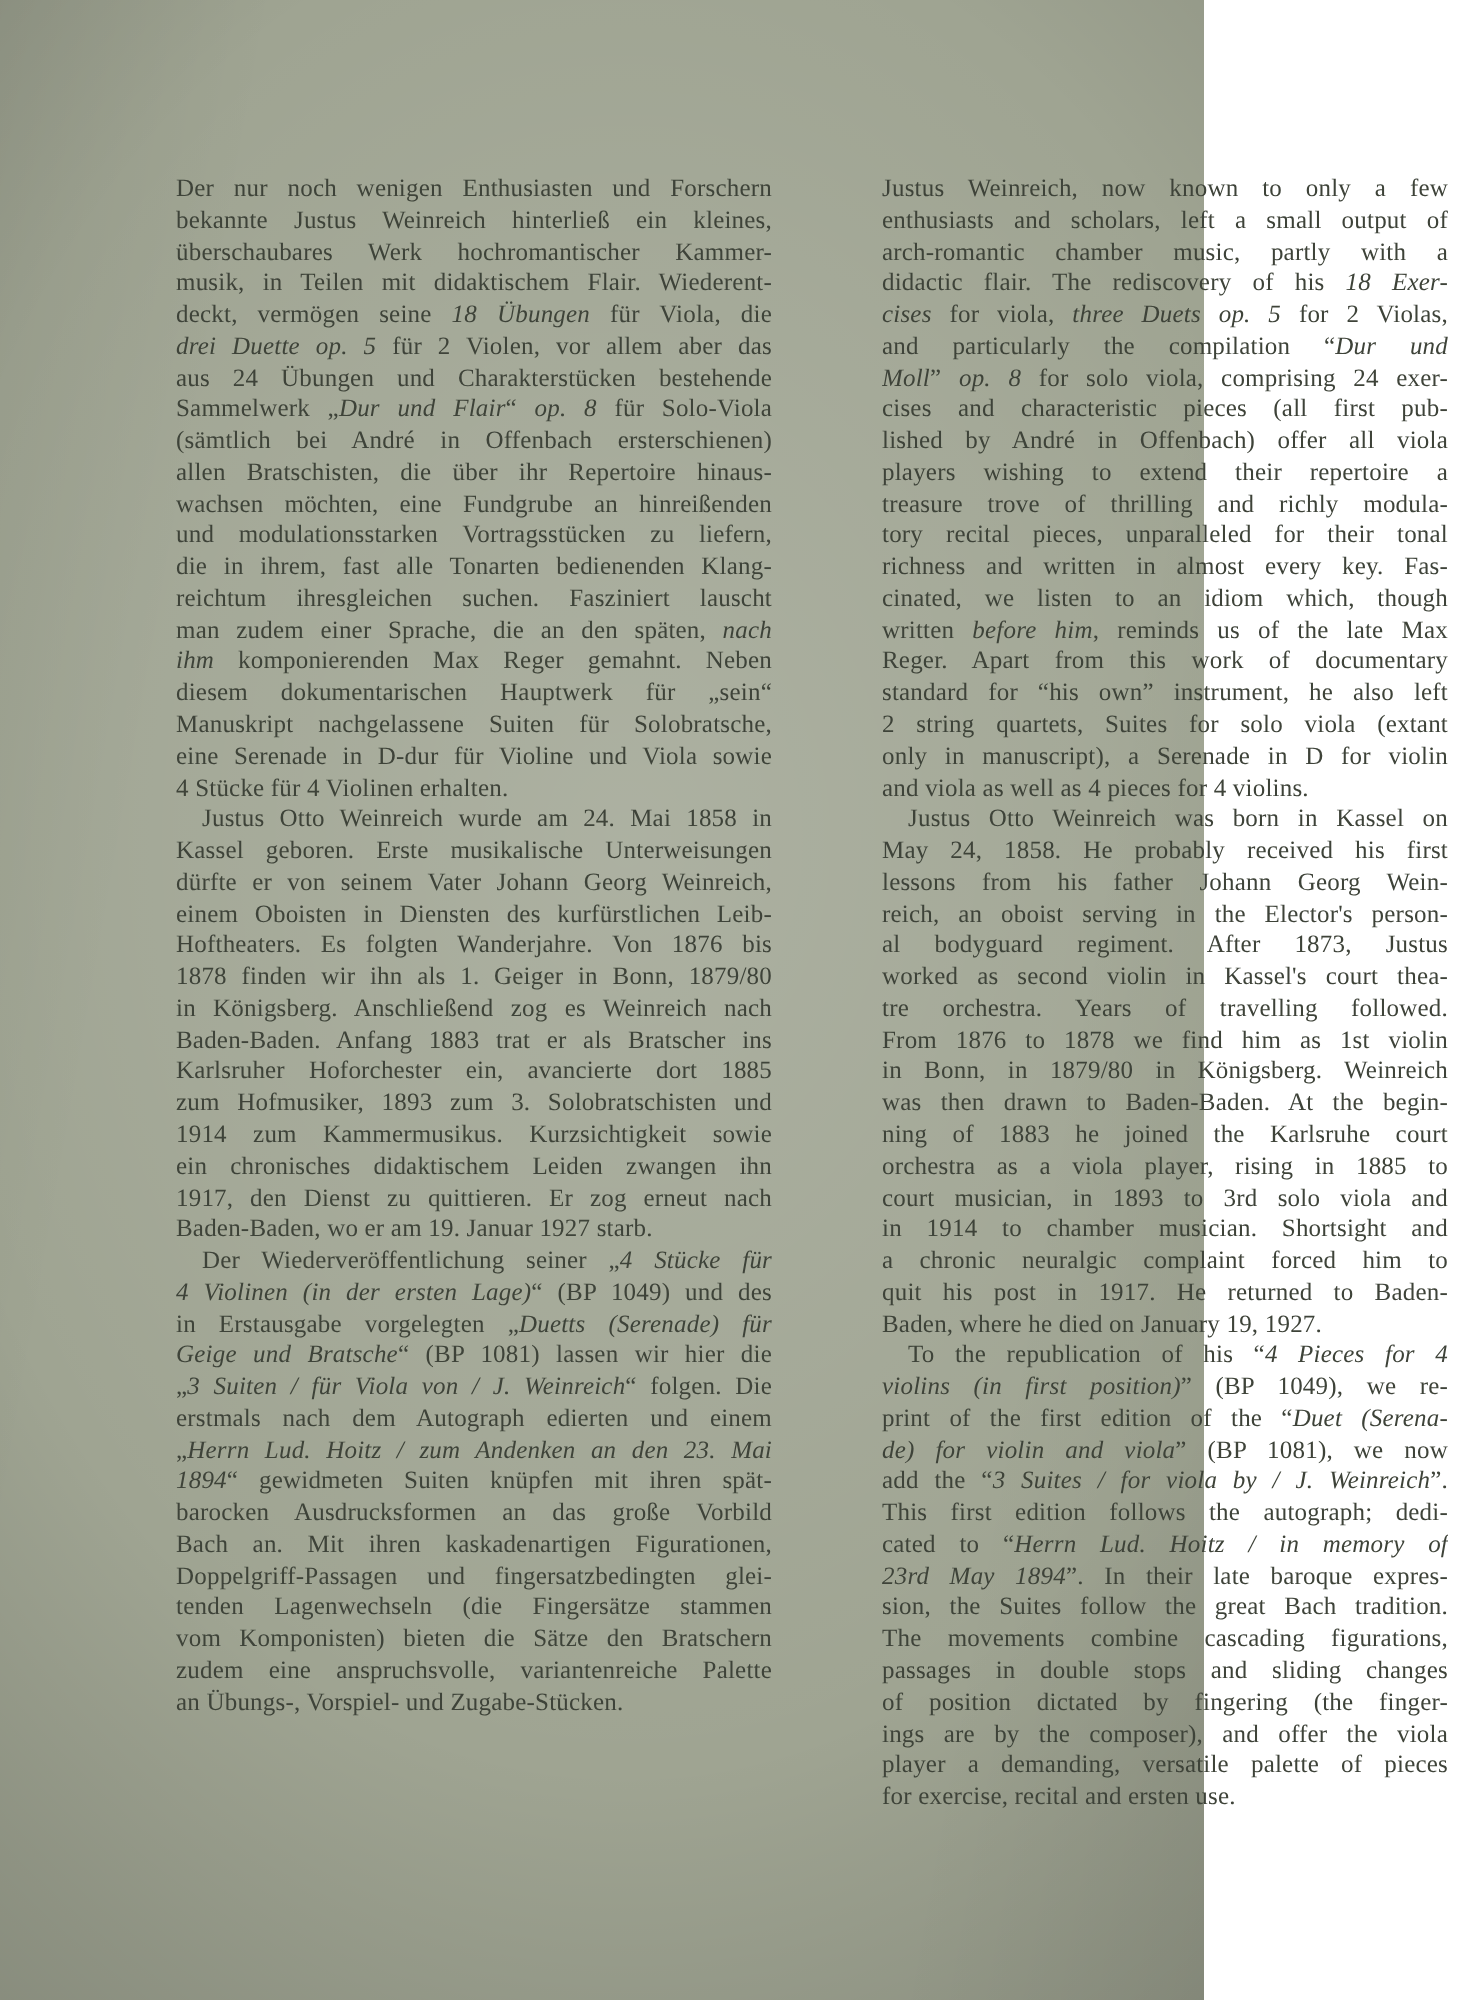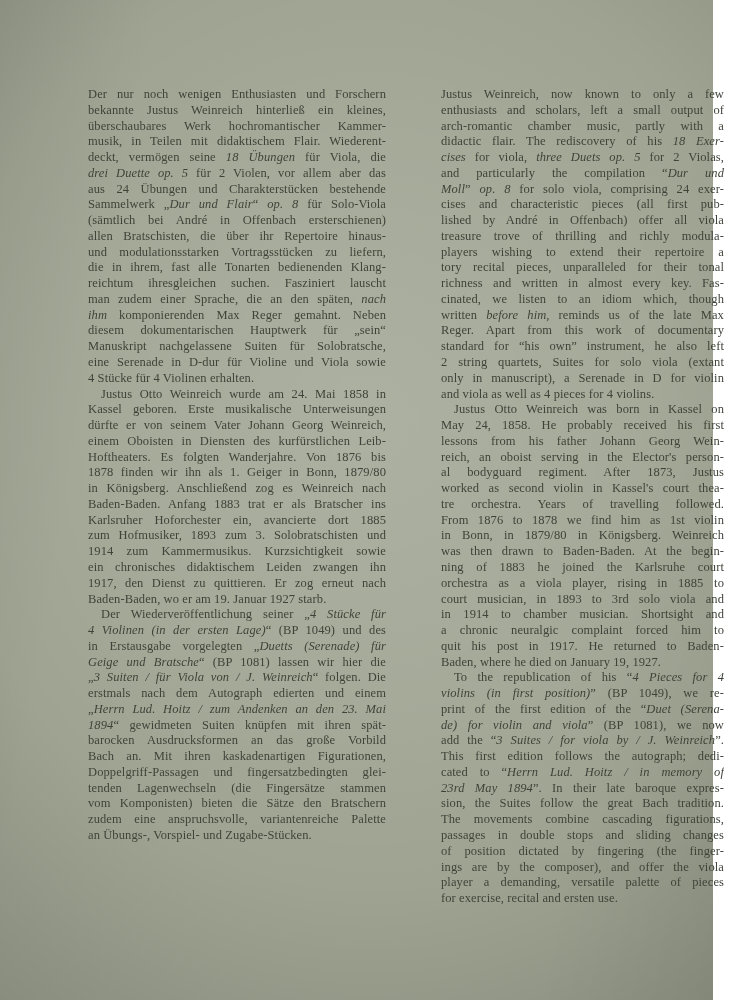--- a/index.html
+++ b/index.html
@@ -2,21 +2,21 @@
 <html style="--paper: #9fa492; --ink: #3e4339;"><head>
 <meta charset="utf-8">
 <title>Scanned booklet page</title>
 <style>
   html, body { margin: 0; padding: 0; }
   body {
     width: 735px; height: 1000px; overflow: hidden;
     font-family: "Liberation Serif", serif;
   }
   .photo-page {
-    position: relative; width: 713px; height: 1000px;
+    position: relative; width: 602px; height: 1000px;
     
     background:
       radial-gradient(ellipse 95% 75% at 52% 42%,
         rgba(255,255,255,0.14) 0%, rgba(255,255,255,0.06) 40%,
         rgba(0,0,0,0.00) 62%, rgba(0,0,0,0.10) 85%, rgba(0,0,0,0.16) 100%),
       linear-gradient(100deg, rgba(0,0,0,0.06) 0%, rgba(0,0,0,0) 18%,
         rgba(0,0,0,0) 80%, rgba(0,0,0,0.05) 100%),
       var(--paper, #9fa492);
   }
   .textblock {
@@ -48,20 +48,21 @@
           <div class="line"><span>Der nur noch wenigen Enthusiasten und Forschern</span></div>
           <div class="line"><span>bekannte Justus Weinreich hinterließ ein kleines,</span></div>
           <div class="line"><span>überschaubares Werk hochromantischer Kammer-</span></div>
           <div class="line"><span>musik, in Teilen mit didaktischem Flair. Wiederent-</span></div>
           <div class="line"><span>deckt, vermögen seine </span><i>18 Übungen</i><span> für Viola, die</span></div>
           <div class="line"><i>drei Duette op. 5</i><span> für 2 Violen, vor allem aber das</span></div>
           <div class="line"><span>aus 24 Übungen und Charakterstücken bestehende</span></div>
           <div class="line"><span>Sammelwerk „</span><i>Dur und Flair</i><span>“ </span><i>op. 8</i><span> für Solo-Viola</span></div>
           <div class="line"><span>(sämtlich bei André in Offenbach ersterschienen)</span></div>
           <div class="line"><span>allen Bratschisten, die über ihr Repertoire hinaus-</span></div>
+          <div class="line"><span>wachsen möchten, eine Fundgrube an hinreißenden</span></div>
           <div class="line"><span>und modulationsstarken Vortragsstücken zu liefern,</span></div>
           <div class="line"><span>die in ihrem, fast alle Tonarten bedienenden Klang-</span></div>
           <div class="line"><span>reichtum ihresgleichen suchen. Fasziniert lauscht</span></div>
           <div class="line"><span>man zudem einer Sprache, die an den späten, </span><i>nach</i></div>
           <div class="line"><i>ihm</i><span> komponierenden Max Reger gemahnt. Neben</span></div>
           <div class="line"><span>diesem dokumentarischen Hauptwerk für „sein“</span></div>
           <div class="line"><span>Manuskript nachgelassene Suiten für Solobratsche,</span></div>
           <div class="line"><span>eine Serenade in D-dur für Violine und Viola sowie</span></div>
           <div class="line last"><span>4 Stücke für 4 Violinen erhalten.</span></div>
         </div>
@@ -103,22 +104,22 @@
         <div class="paragraph">
           <div class="line"><span>Justus Weinreich, now known to only a few</span></div>
           <div class="line"><span>enthusiasts and scholars, left a small output of</span></div>
           <div class="line"><span>arch-romantic chamber music, partly with a</span></div>
           <div class="line"><span>didactic flair. The rediscovery of his </span><i>18 Exer-</i></div>
           <div class="line"><i>cises</i><span> for viola, </span><i>three Duets op. 5</i><span> for 2 Violas,</span></div>
           <div class="line"><span>and particularly the compilation “</span><i>Dur und</i></div>
           <div class="line"><i>Moll</i><span>” </span><i>op. 8</i><span> for solo viola, comprising 24 exer-</span></div>
           <div class="line"><span>cises and characteristic pieces (all first pub-</span></div>
           <div class="line"><span>lished by André in Offenbach) offer all viola</span></div>
+          <div class="line"><span>players wishing to extend their repertoire a</span></div>
           <div class="line"><span>treasure trove of thrilling and richly modula-</span></div>
-          <div class="line"><span>players wishing to extend their repertoire a</span></div>
           <div class="line"><span>tory recital pieces, unparalleled for their tonal</span></div>
           <div class="line"><span>richness and written in almost every key. Fas-</span></div>
           <div class="line"><span>cinated, we listen to an idiom which, though</span></div>
           <div class="line"><span>written </span><i>before him</i><span>, reminds us of the late Max</span></div>
           <div class="line"><span>Reger. Apart from this work of documentary</span></div>
           <div class="line"><span>standard for “his own” instrument, he also left</span></div>
           <div class="line"><span>2 string quartets, Suites for solo viola (extant</span></div>
           <div class="line"><span>only in manuscript), a Serenade in D for violin</span></div>
           <div class="line last"><span>and viola as well as 4 pieces for 4 violins.</span></div>
         </div>

